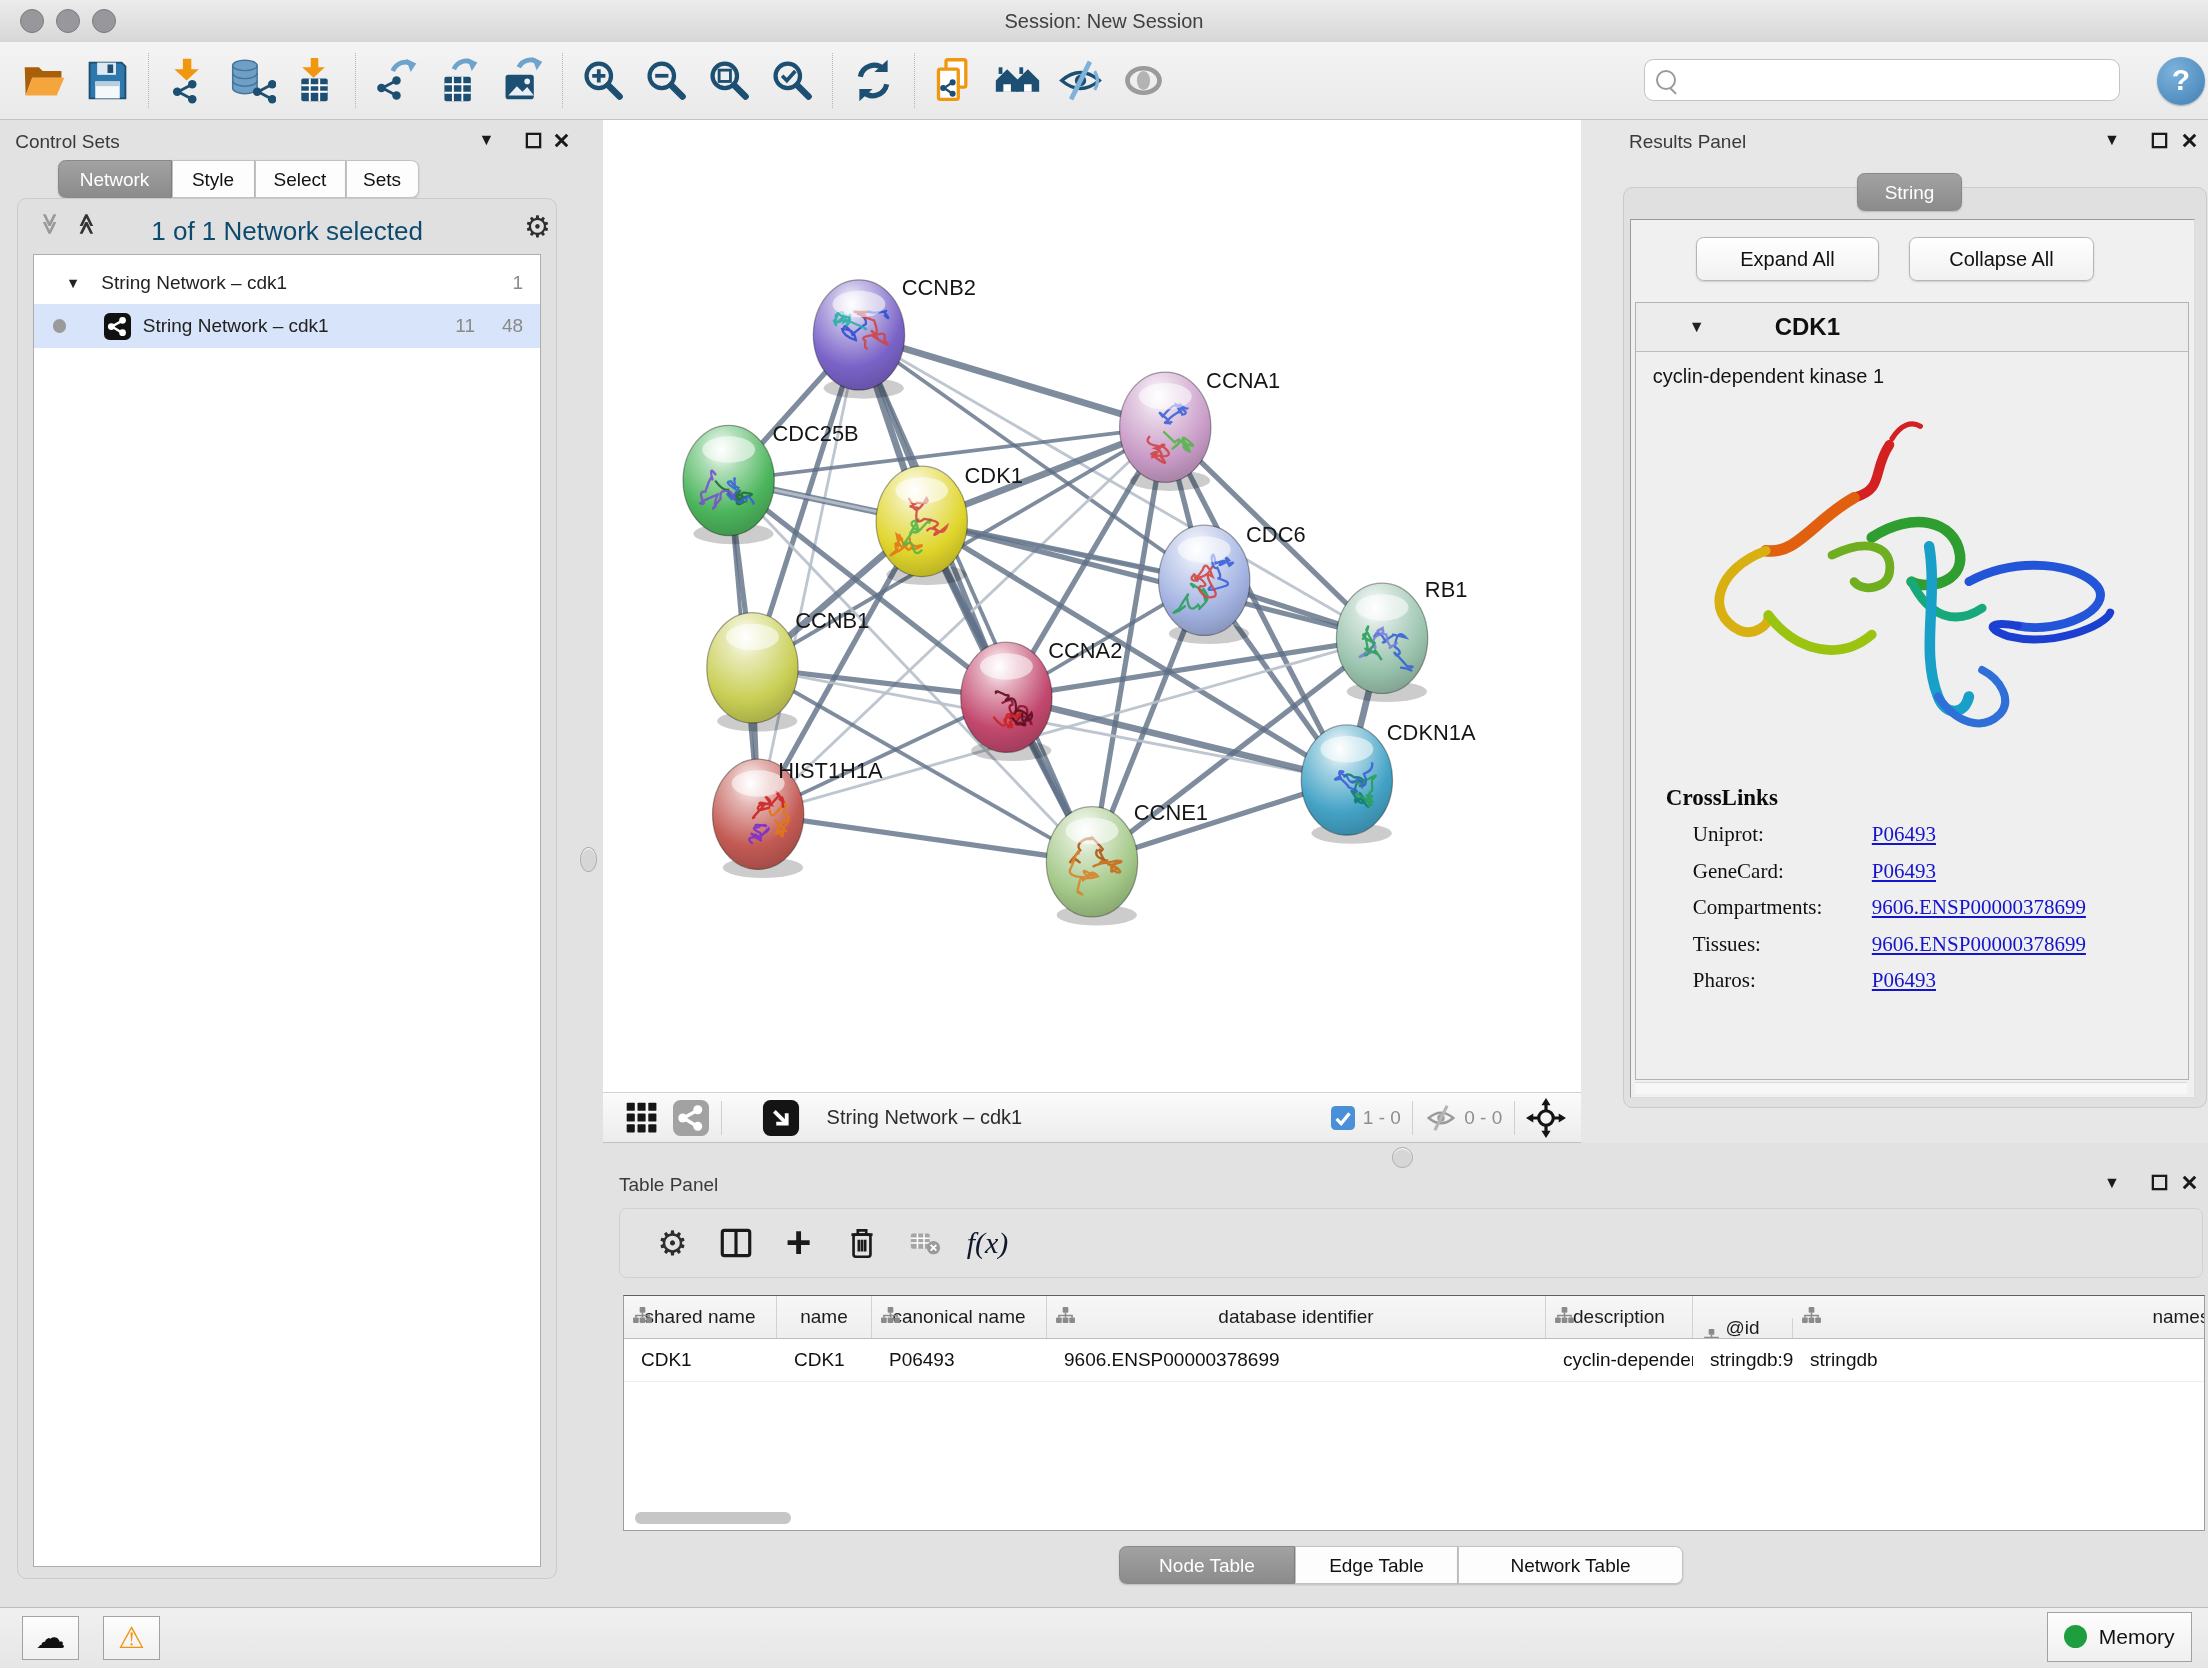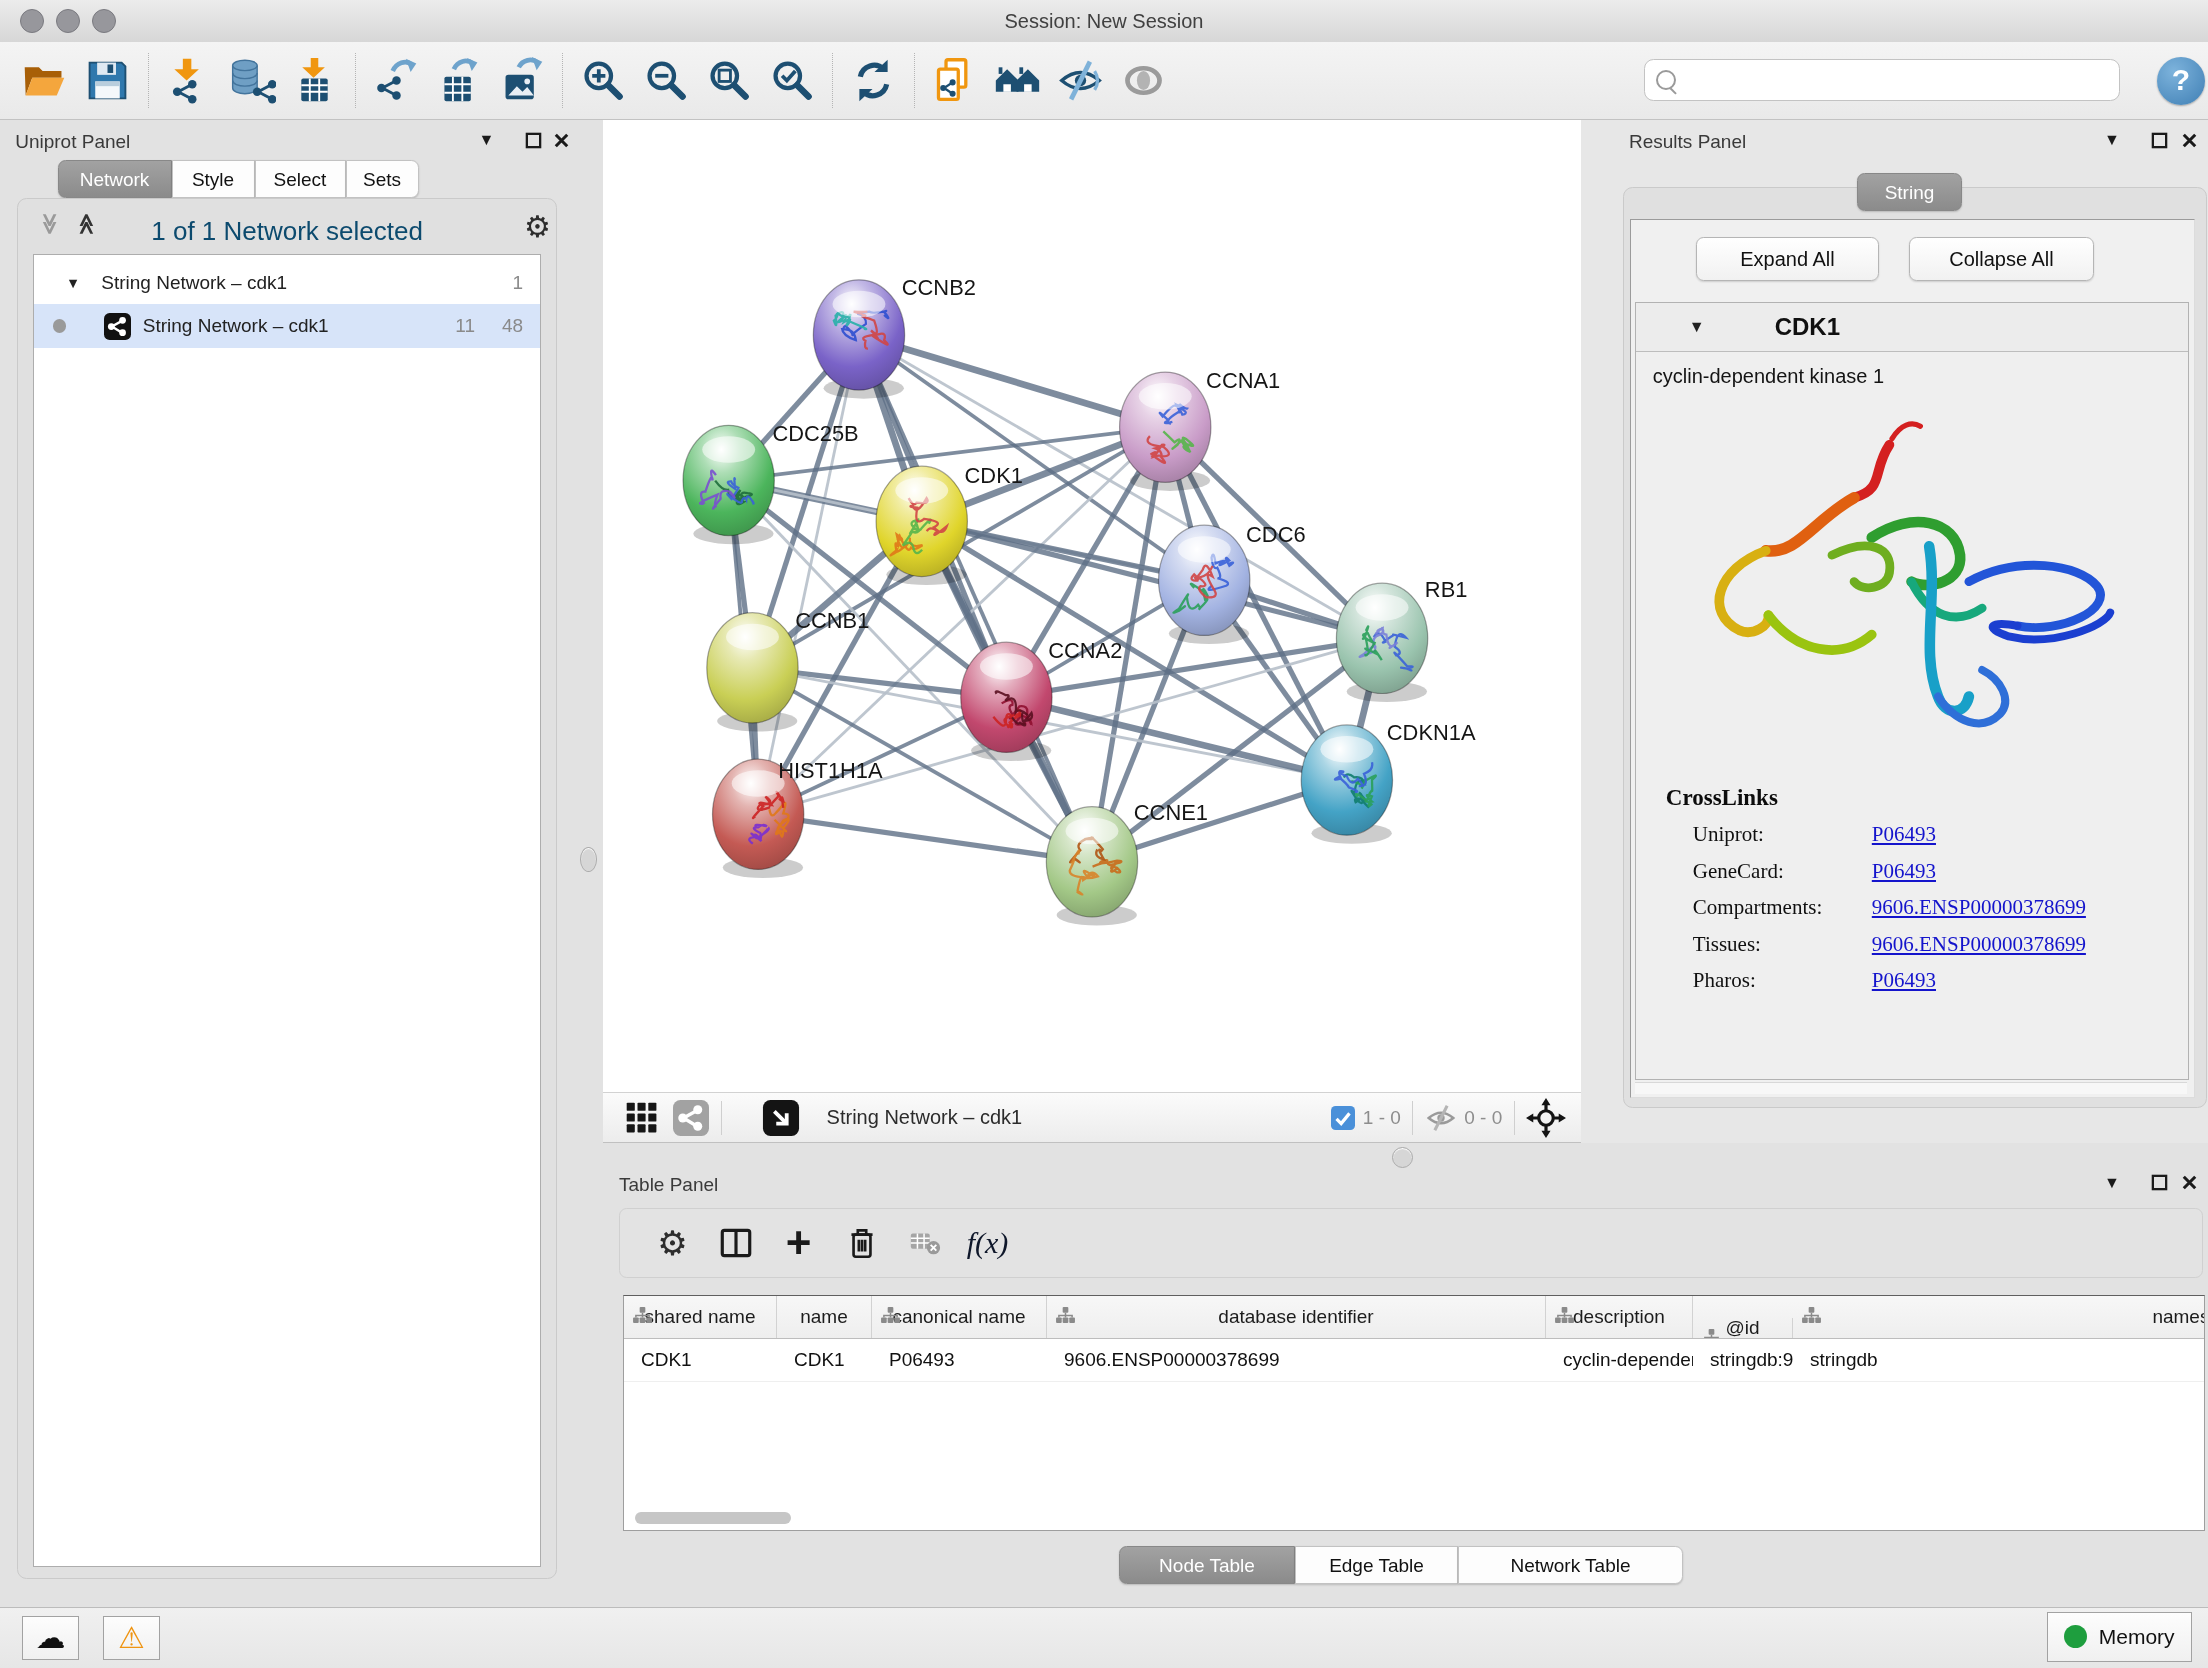--- a/index.html
+++ b/index.html
@@ -253,21 +253,21 @@
         </div>
       </div>
   </div>
   <div class="abs searchbox">
     <span class="mag"></span>
     <input style="border: none; outline: none; flex: 1 1 0%; font-size: 19px; margin-left: 9.5px; background: transparent;" placeholder="">
   </div>
   <div class="abs helpbtn">?</div>
 
   <div class="abs" style="left:9.5px;top:120px;width:554px;height:1459px">
-    <div class="abs phead" style="left:5.7px;top:11.4px">Uniprot Panel</div>
+    <div class="abs phead" style="left:5.7px;top:11.4px">Control Sets</div>
     <div class="abs tri" style="left:469px;top:11.4px">▼</div>
     <div class="abs winico" style="left:514px;top:10.5px">
       <svg viewBox="0 0 20 20">
           <rect x="3" y="3" width="14" height="14" fill="none" stroke="#1a1a1a" stroke-width="2.4"></rect>
         </svg></div>
     <div class="abs winico" style="left:542px;top:10.5px">
       <svg viewBox="0 0 20 20">
           <path d="M4 4l12 12M16 4L4 16" stroke="#1a1a1a" stroke-width="3.2"></path>
         </svg></div>
 

